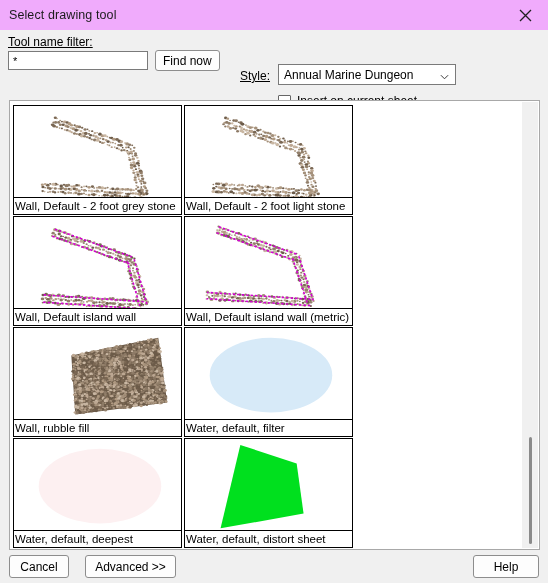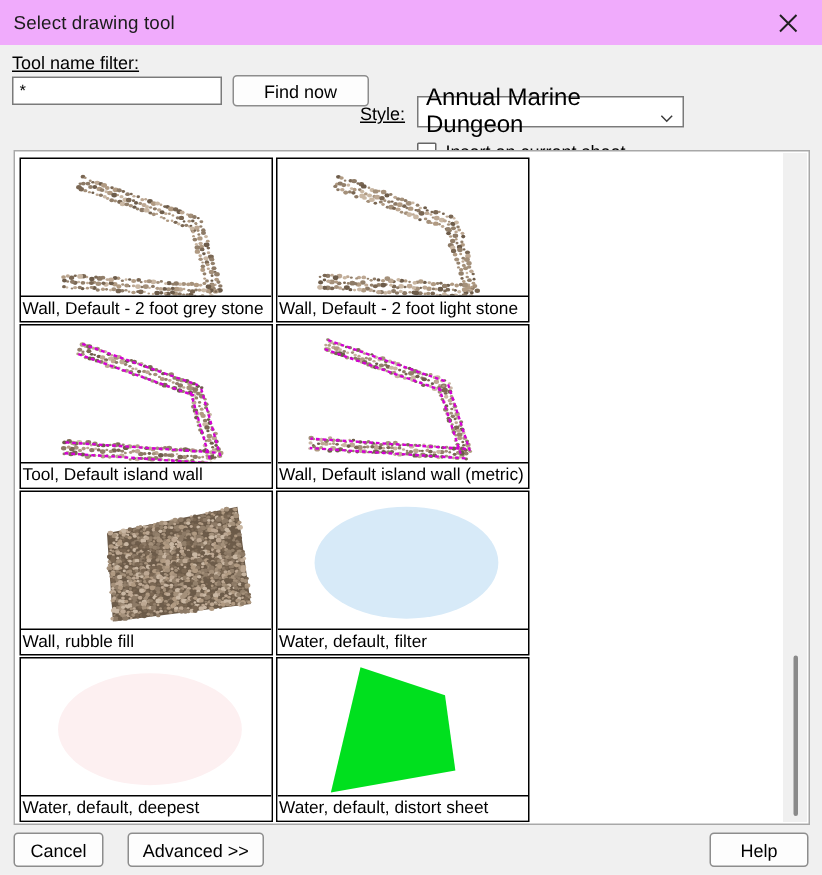--- a/index.html
+++ b/index.html
@@ -53,35 +53,35 @@
     border: 1px solid #7a7a7a;
     background: #ffffff;
     font-size: 11px; color: #000;
     padding: 0 4px;
     font-family: "Liberation Sans", sans-serif;
     line-height: 17px;
   }
   #find-now {
     position: absolute; left: 155px; top: 20px;
     height: 21px; min-width: 52px;
-    padding: 0 20px;
+    padding: 0 7px;
     border: 1px solid #8d8d8d; border-radius: 3px;
     background: #fdfdfd;
     font-size: 12px; color: #000;
     font-family: "Liberation Sans", sans-serif;
     cursor: pointer;
     display: flex; align-items: center; justify-content: center;
   }
   #style-label { left: 240px; top: 39px; }
   #style-select {
     position: absolute; left: 278px; top: 34px;
     width: 178px; height: 21px;
     border: 1px solid #7a7a7a;
     background: #ffffff;
-    font-size: 16px; color: #000;
+    font-size: 12px; color: #000;
     display: flex; align-items: center;
     padding-left: 5px;
     cursor: pointer;
   }
   #style-select .caret {
     position: absolute; right: 6px; top: 50%;
     transform: translateY(-50%);
     width: 9px; height: 9px;
   }
   #insert-row {
@@ -1082,21 +1082,21 @@
               <ellipse cx="28.8" cy="83.4" rx="1.8" ry="1.5" fill="#8d7a66"></ellipse>
               <ellipse cx="29.4" cy="79.4" rx="1.6" ry="1.3" fill="#6d5c4a"></ellipse>
               <line x1="41.3" y1="12.5" x2="119.3" y2="40.5" stroke="#d400d4" stroke-width="1.6" stroke-dasharray="2.5 2"></line>
               <line x1="38.7" y1="19.5" x2="116.7" y2="47.5" stroke="#d400d4" stroke-width="1.6" stroke-dasharray="2.5 2"></line>
               <line x1="121.6" y1="43.0" x2="134.6" y2="89.0" stroke="#d400d4" stroke-width="1.6" stroke-dasharray="2.5 2"></line>
               <line x1="114.4" y1="45.0" x2="127.4" y2="91.0" stroke="#d400d4" stroke-width="1.6" stroke-dasharray="2.5 2"></line>
               <line x1="130.7" y1="93.7" x2="28.7" y2="86.7" stroke="#d400d4" stroke-width="1.6" stroke-dasharray="2.5 2"></line>
               <line x1="131.3" y1="86.3" x2="29.3" y2="79.3" stroke="#d400d4" stroke-width="1.6" stroke-dasharray="2.5 2"></line>
             </svg>
           </div>
-          <div class="cell-label">Tool, Default island wall</div>
+          <div class="cell-label">Wall, Default island wall</div>
         </div>
         <div class="cell">
           <div class="thumb">
             <svg viewBox="0 0 169 110" preserveAspectRatio="none" xmlns="http://www.w3.org/2000/svg">
               <ellipse cx="34.0" cy="9.7" rx="1.2" ry="1.0" fill="#93806b"></ellipse>
               <ellipse cx="32.6" cy="13.3" rx="1.1" ry="0.9" fill="#bda893"></ellipse>
               <ellipse cx="32.7" cy="16.0" rx="1.5" ry="1.2" fill="#b09a82"></ellipse>
               <ellipse cx="36.0" cy="11.3" rx="1.7" ry="1.4" fill="#c9b7a3"></ellipse>
               <ellipse cx="34.9" cy="13.5" rx="1.2" ry="0.9" fill="#b09a82"></ellipse>
               <ellipse cx="34.0" cy="16.4" rx="1.9" ry="1.6" fill="#b09a82"></ellipse>

